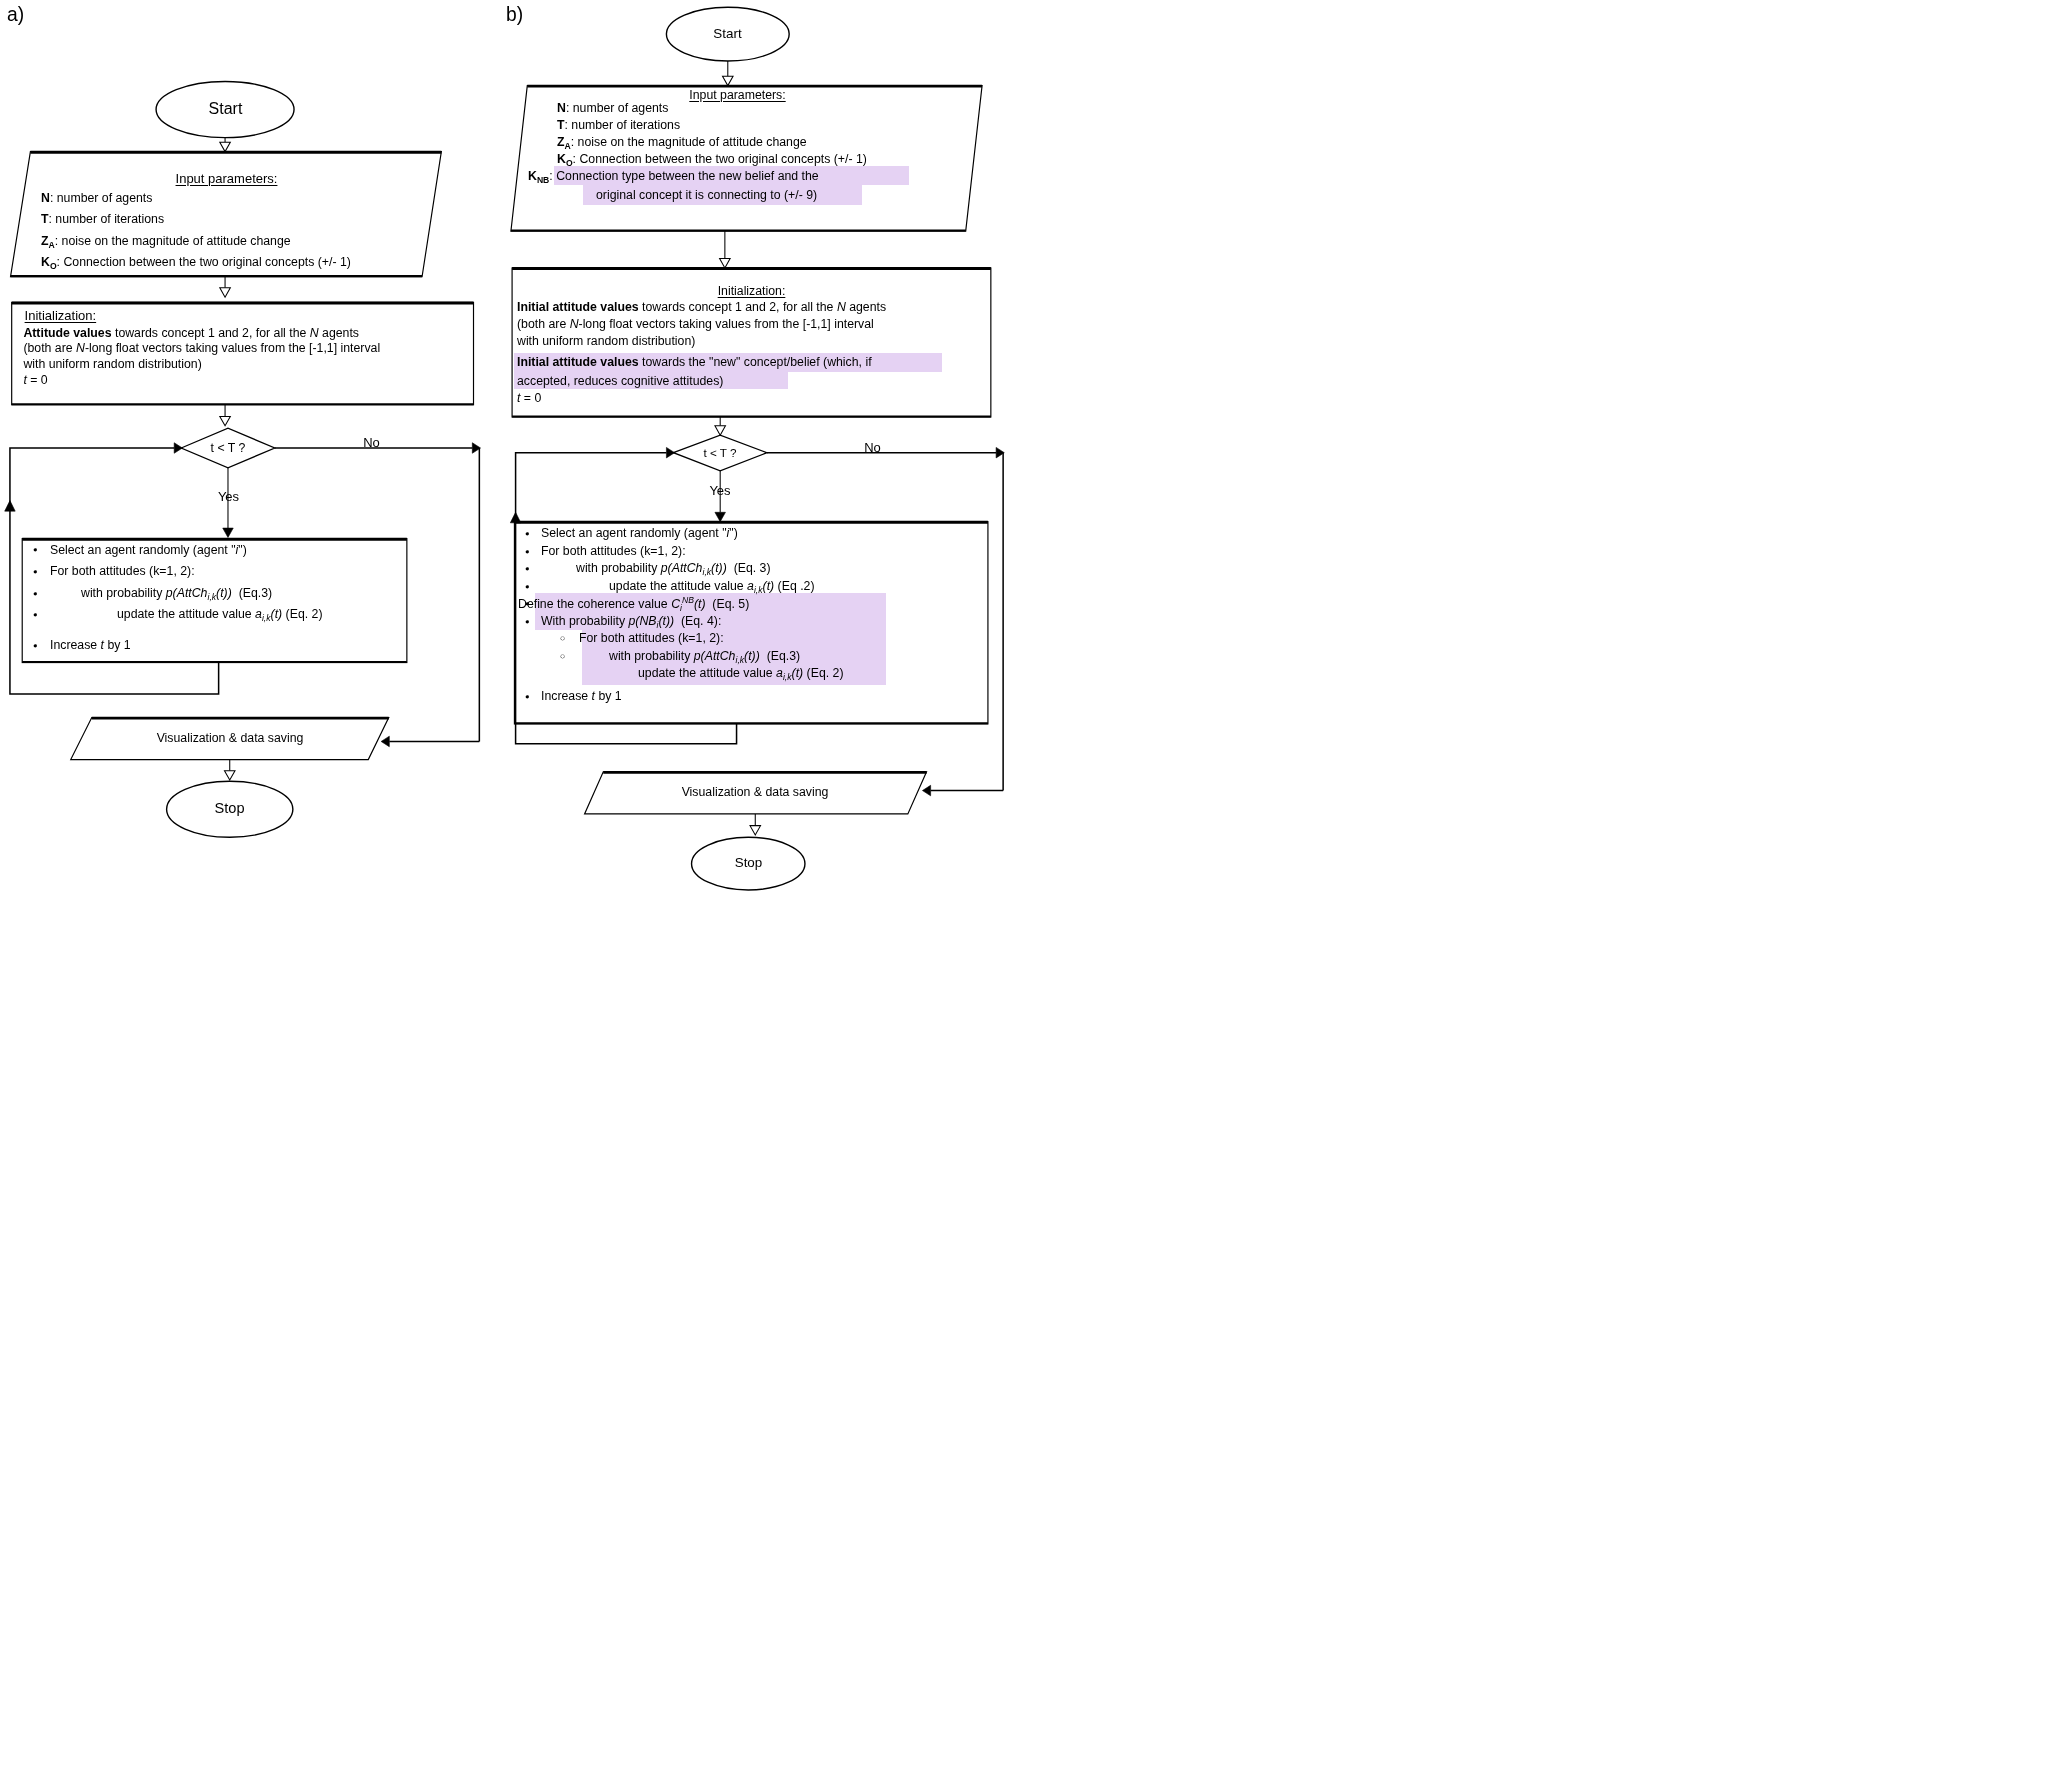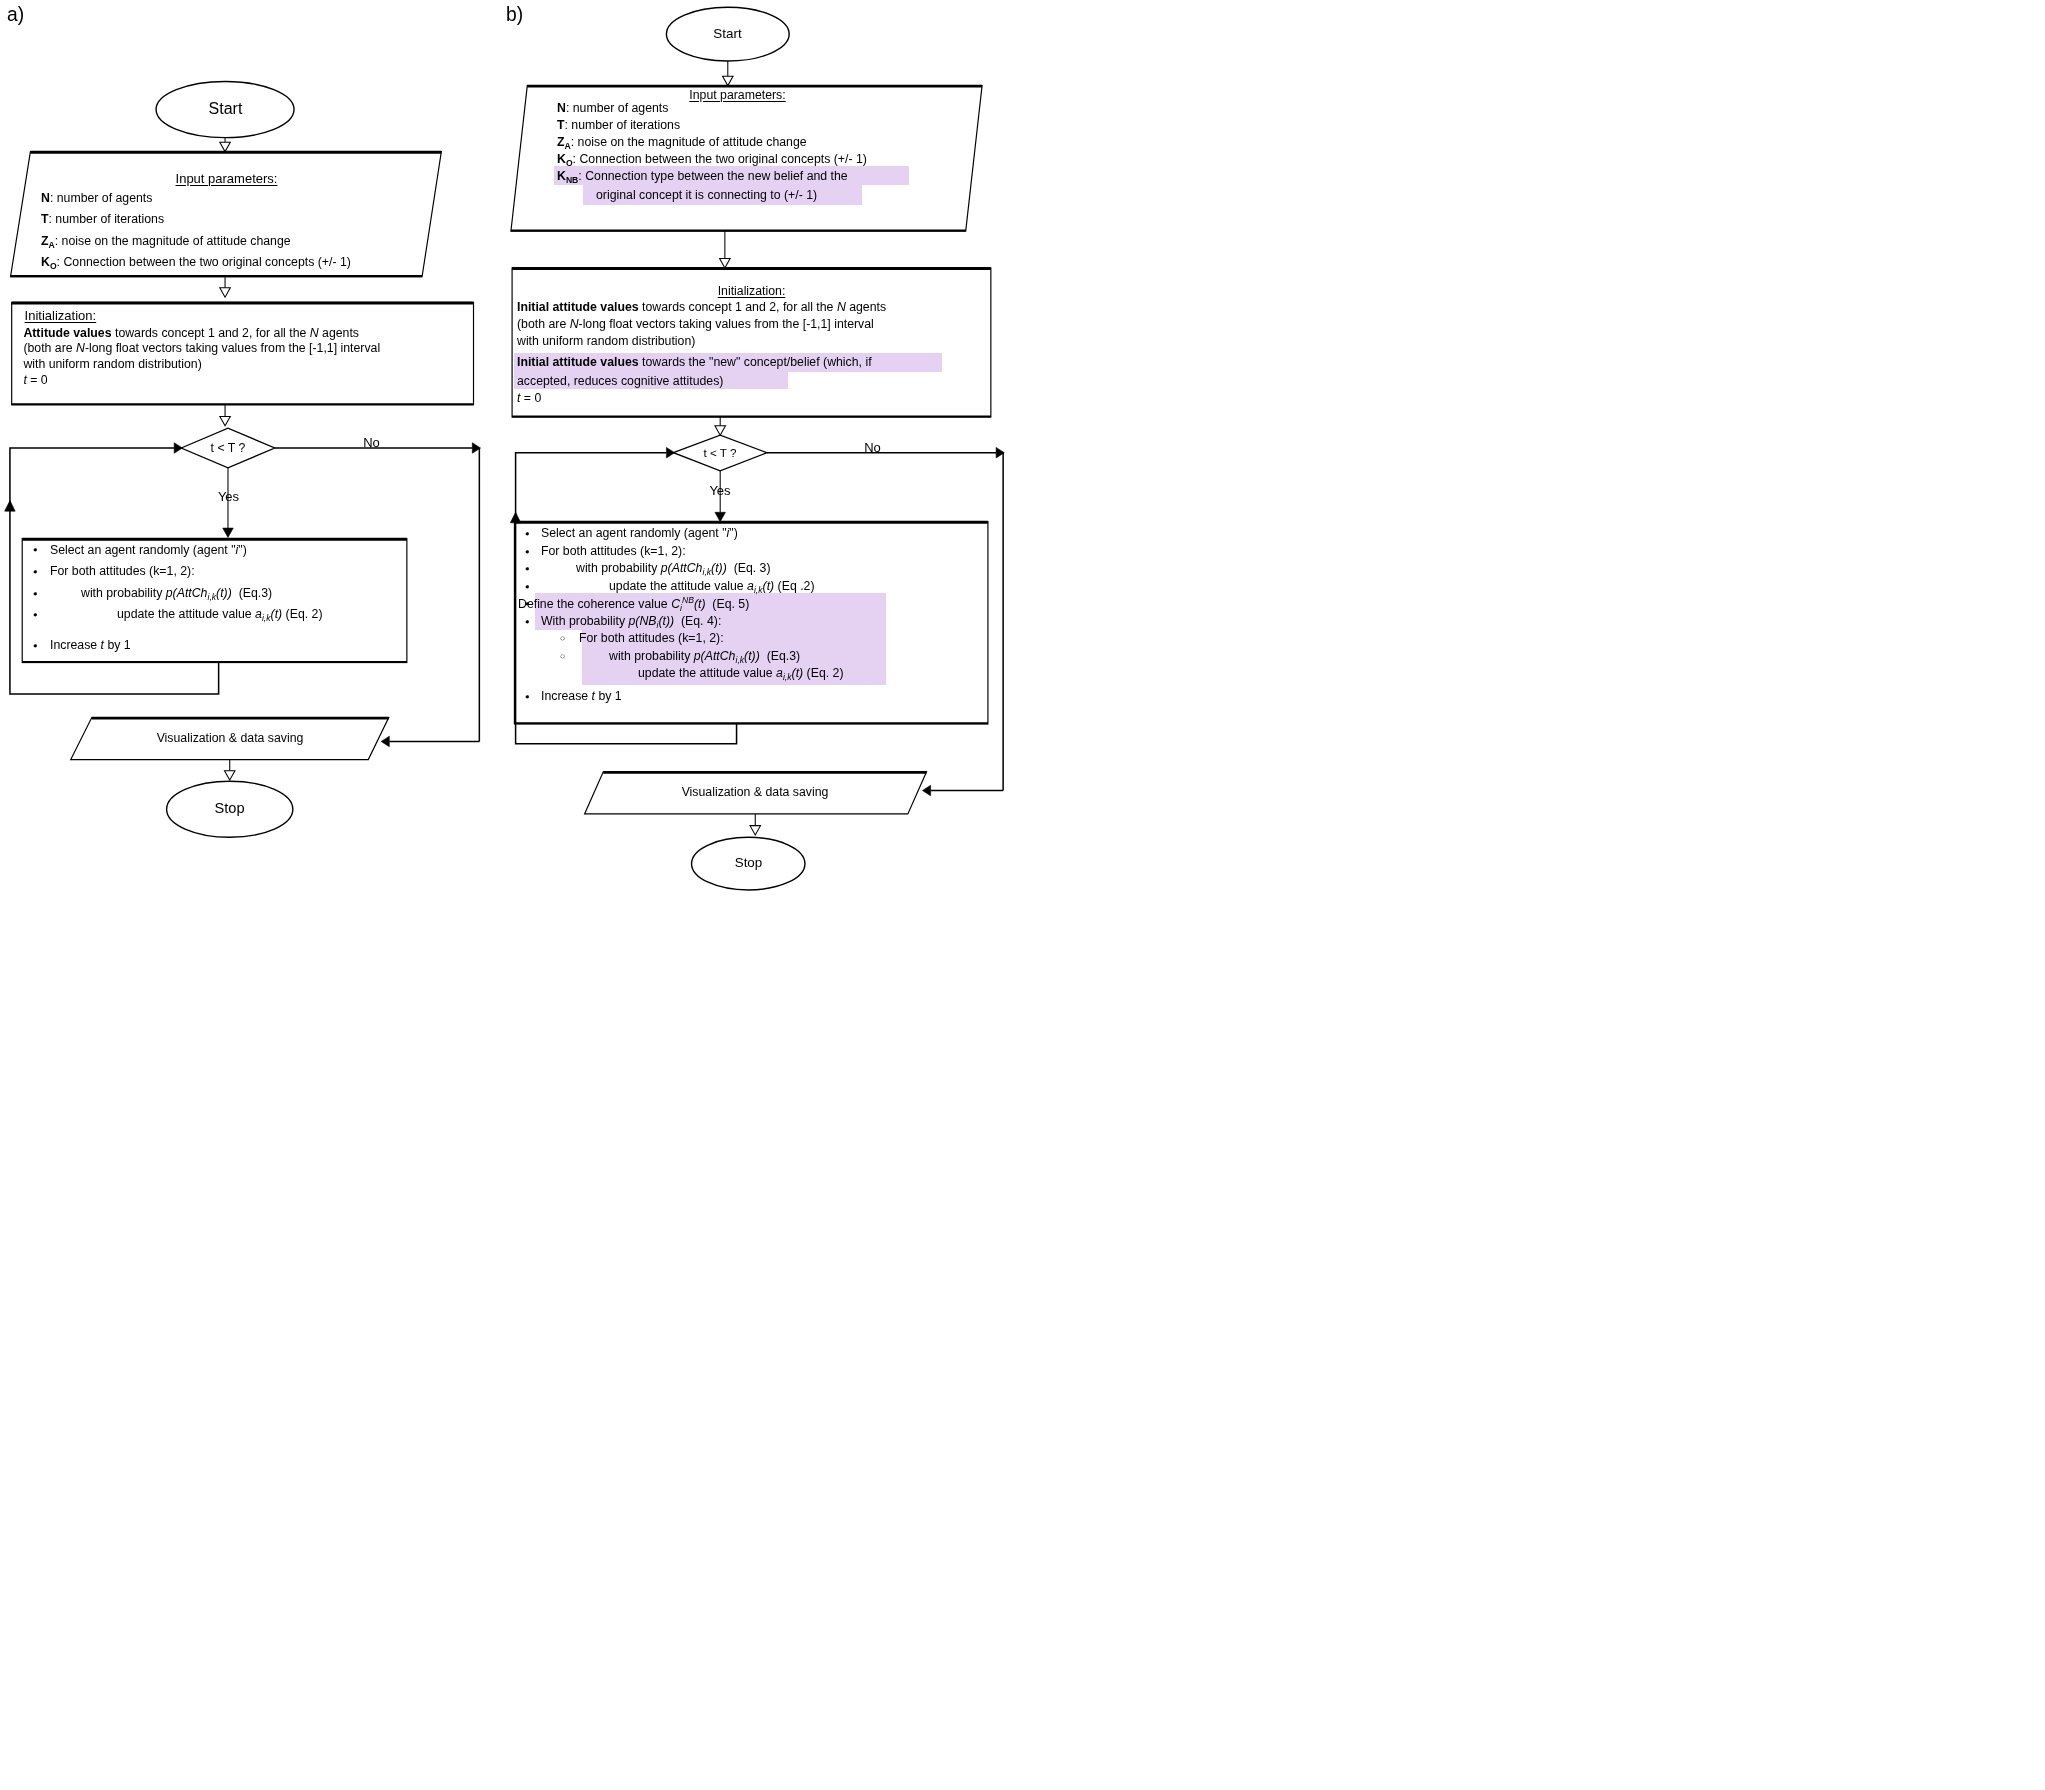--- a/index.html
+++ b/index.html
@@ -169,22 +169,22 @@
 
   <div class="txt panel-label" style="left:506px;top:3.5px;">b)</div>
 
   <div class="txt c f23" style="left:669px;top:26px;width:117px;">Start</div>
 
   <div class="txt c f21 u" style="left:650px;top:88px;width:175px;">Input parameters:</div>
   <div class="txt f21" style="left:557px;top:101px;"><b>N</b>: number of agents</div>
   <div class="txt f21" style="left:557px;top:118px;"><b>T</b>: number of iterations</div>
   <div class="txt f21" style="left:557px;top:135px;"><b>Z<sub>A</sub></b>: noise on the magnitude of attitude change</div>
   <div class="txt f21" style="left:557px;top:152px;"><b>K<sub>O</sub></b>: Connection between the two original concepts (+/- 1)</div>
-  <div class="txt f21" style="left:557px;top:169px;"><b>K<sub>NB</sub></b>: Connection type between the new belief and the</div>
-  <div class="txt f21" style="left:596px;top:188px;">original concept it is connecting to (+/- 1)</div>
+  <div class="txt f21" style="left:528px;top:169px;"><b>K<sub>NB</sub></b>: Connection type between the new belief and the</div>
+  <div class="txt f21" style="left:596px;top:188px;">original concept it is connecting to (+/- 9)</div>
 
   <div class="txt c f21 u" style="left:664px;top:284px;width:175px;">Initialization:</div>
   <div class="txt f21" style="left:517px;top:300px;"><b>Initial attitude values</b> towards concept 1 and 2, for all the <i>N</i> agents</div>
   <div class="txt f21" style="left:517px;top:317px;">(both are <i>N</i>-long float vectors taking values from the [-1,1] interval</div>
   <div class="txt f21" style="left:517px;top:334px;">with uniform random distribution)</div>
   <div class="txt f21" style="left:517px;top:355px;"><b>Initial attitude values</b> towards the "new" concept/belief (which, if</div>
   <div class="txt f21" style="left:517px;top:374px;">accepted, reduces cognitive attitudes)</div>
   <div class="txt f21" style="left:517px;top:391px;"><i>t</i> = 0</div>
 
   <div class="txt c f20" style="left:685px;top:446px;width:70px;">t &lt; T ?</div>

